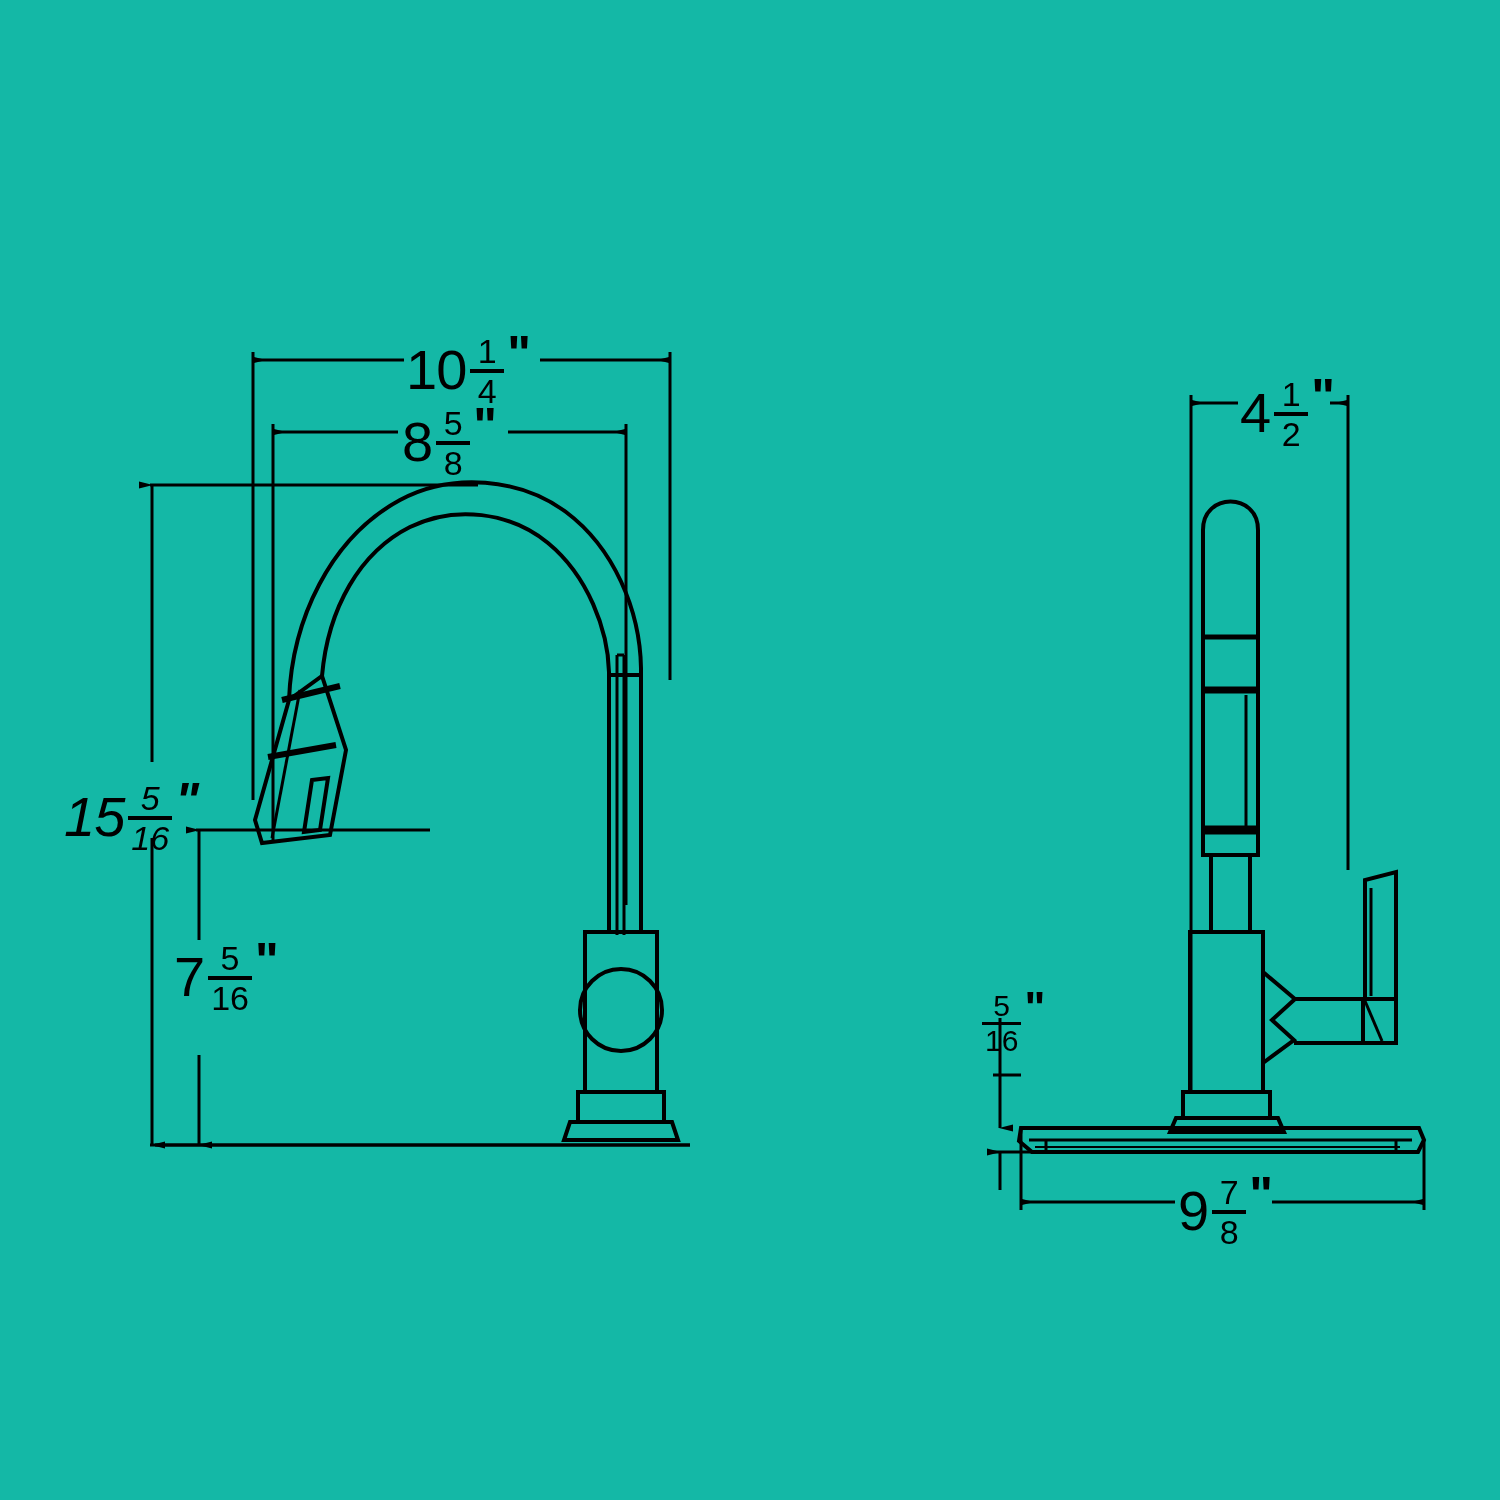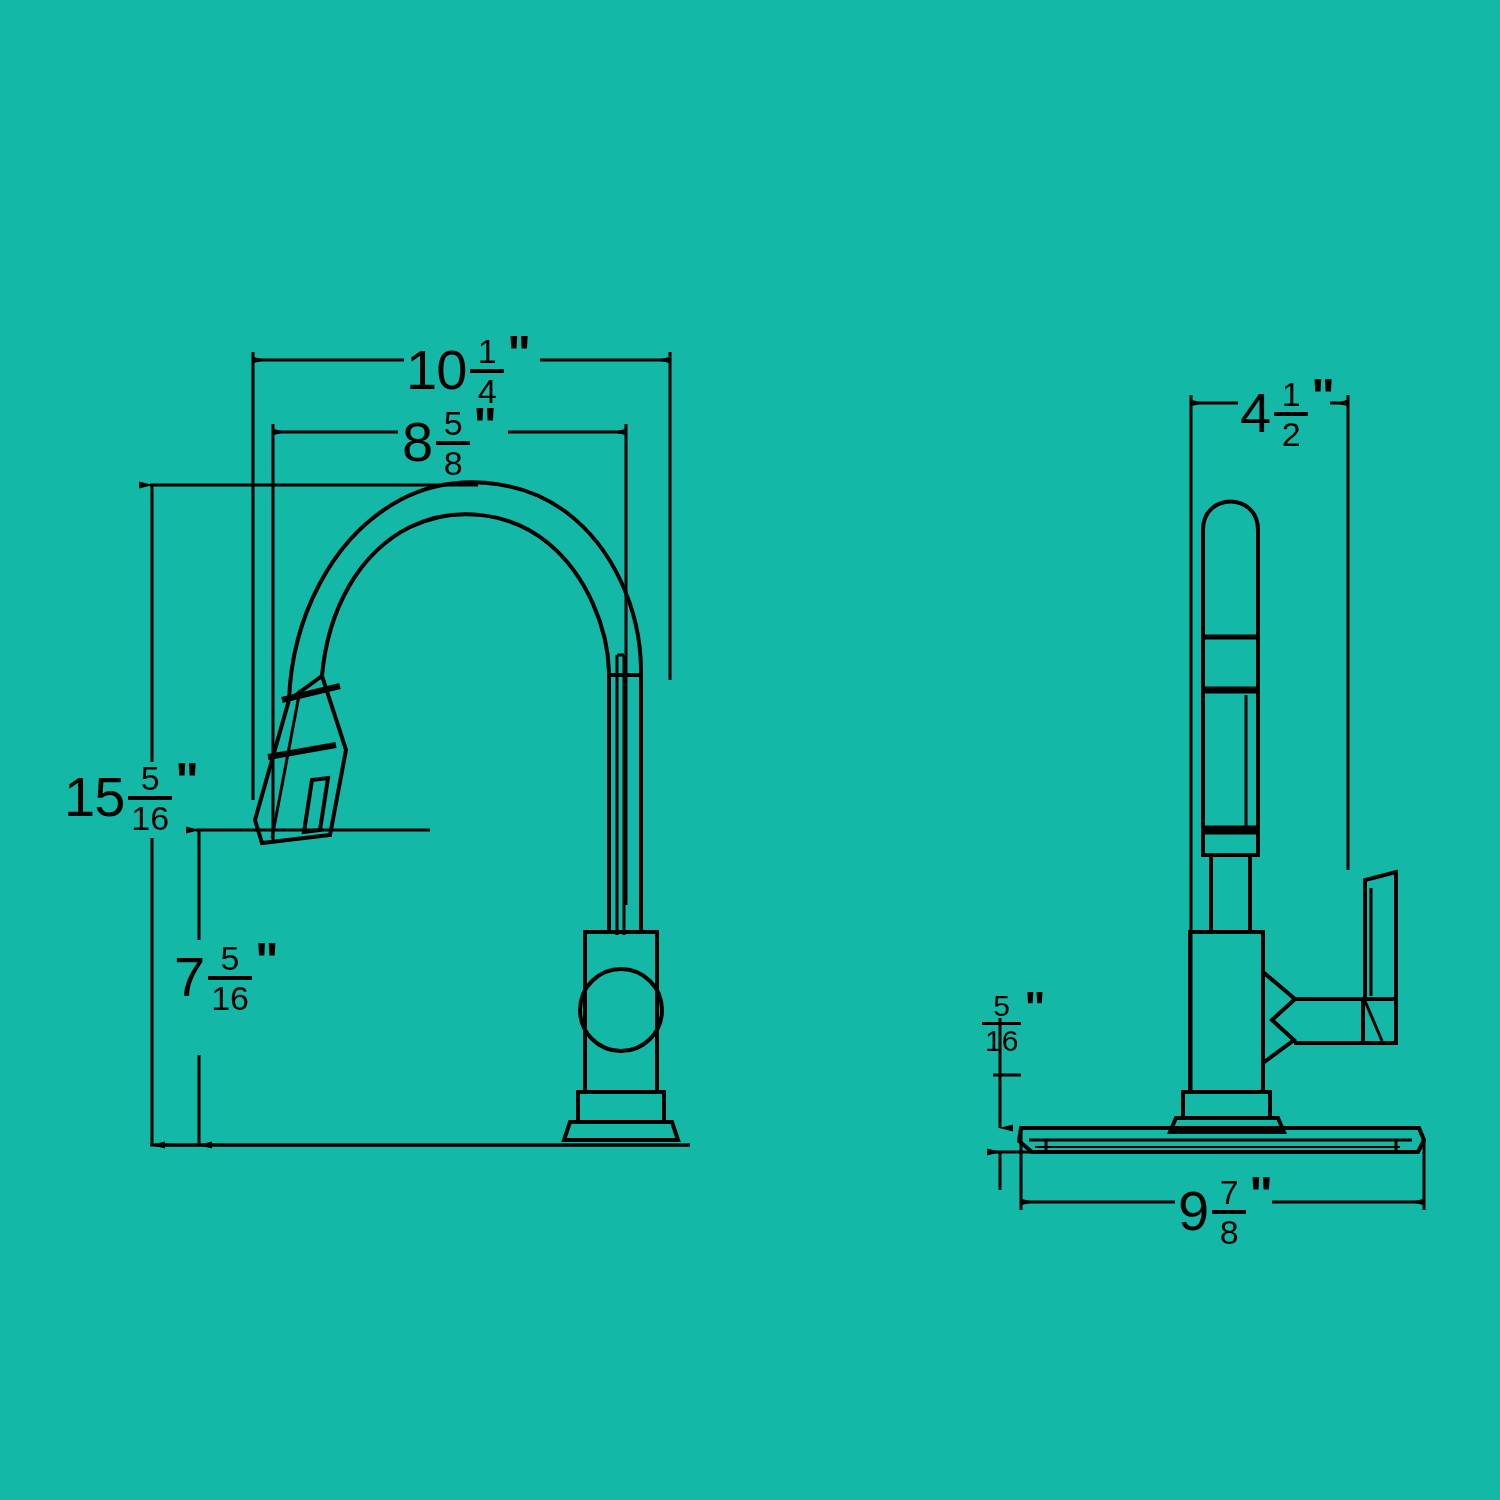--- a/index.html
+++ b/index.html
@@ -248,21 +248,21 @@
   <div class="dim" style="left:402px; top:405px;">
     <span class="whole">8</span>
     <span class="frac">
       <span class="num">5</span>
       <span class="bar"></span>
       <span class="den">8</span>
     </span>
     <span class="inch">"</span>
   </div>
 
-  <div class="dim" style="left:64px; top:760px;">
+  <div class="dim" style="left:64px; top:780px;font-style:italic;">
     <span class="whole">15</span>
     <span class="frac">
       <span class="num">5</span>
       <span class="bar"></span>
       <span class="den">16</span>
     </span>
     <span class="inch">"</span>
   </div>
 
   <div class="dim" style="left:174px; top:940px;">

